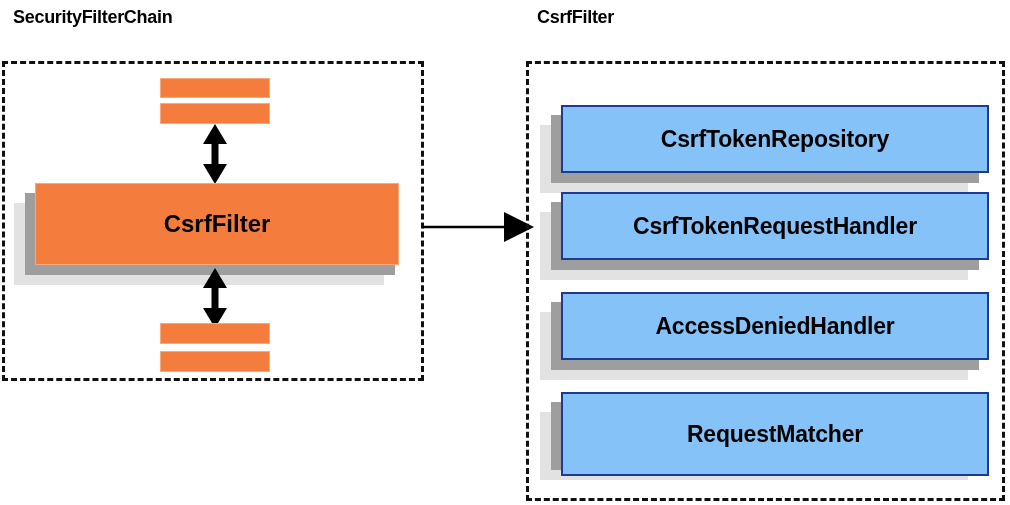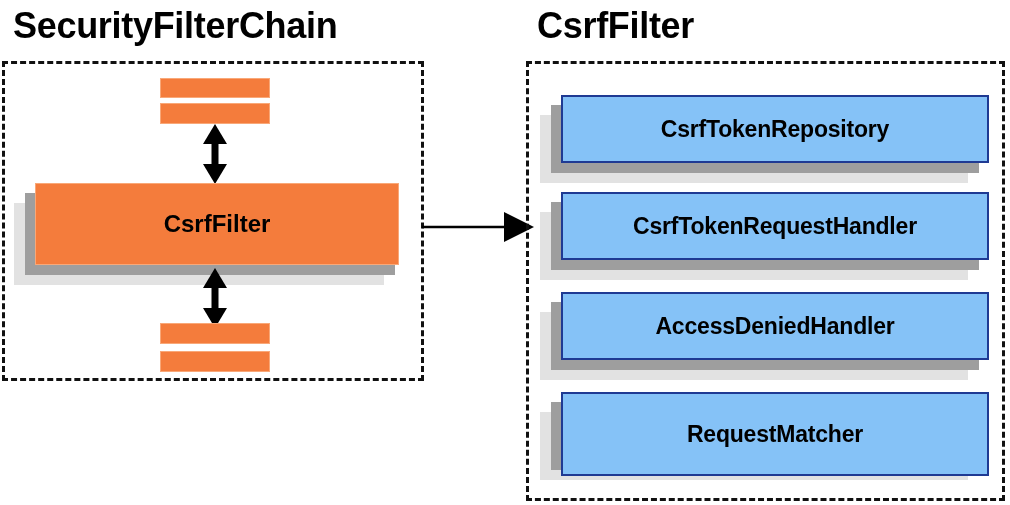--- a/index.html
+++ b/index.html
@@ -17,21 +17,21 @@
     height: 505px;
     background: #ffffff;
     overflow: hidden;
   }
 
   
   .panel-title {
     position: absolute;
     font-family: "Liberation Sans", sans-serif;
     font-weight: bold;
-    font-size: 36px;
+    font-size: 18px;
     line-height: 1;
     color: #000000;
     white-space: nowrap;
     letter-spacing: -0.3px;
   }
   #title-left  { left: 13px;  top: 8px; }
   #title-right { left: 537px; top: 8px; }
 
   
   .dashed-panel {
@@ -138,21 +138,21 @@
     <svg width="112" height="32" viewBox="0 0 112 32">
       <line x1="0" y1="16" x2="88" y2="16" stroke="#000000" stroke-width="2.5"></line>
       <polygon points="112,16 82,1 82,31" fill="#000000"></polygon>
     </svg>
   </div>
 
   <div class="panel-title" id="title-right">CsrfFilter</div>
 
   <div class="dashed-panel" id="panel-right"></div>
 
-  <div class="stack blue" style="left:540px; top:95px; width:450px; height:92px;">
+  <div class="stack blue" style="left:540px; top:105px; width:450px; height:92px;">
     <div class="shadow-far" style="left:0px;  top:20px; width:428px; height:68px;"></div>
     <div class="shadow-near" style="left:11px; top:10px; width:428px; height:68px;"></div>
     <div class="face" style="left:21px; top:0px; width:428px; height:68px;">
       <span class="label">CsrfTokenRepository</span>
     </div>
   </div>
 
   <div class="stack blue" style="left:540px; top:292px; width:450px; height:92px;">
     <div class="shadow-far" style="left:0px;  top:20px; width:428px; height:68px;"></div>
     <div class="shadow-near" style="left:11px; top:10px; width:428px; height:68px;"></div>

